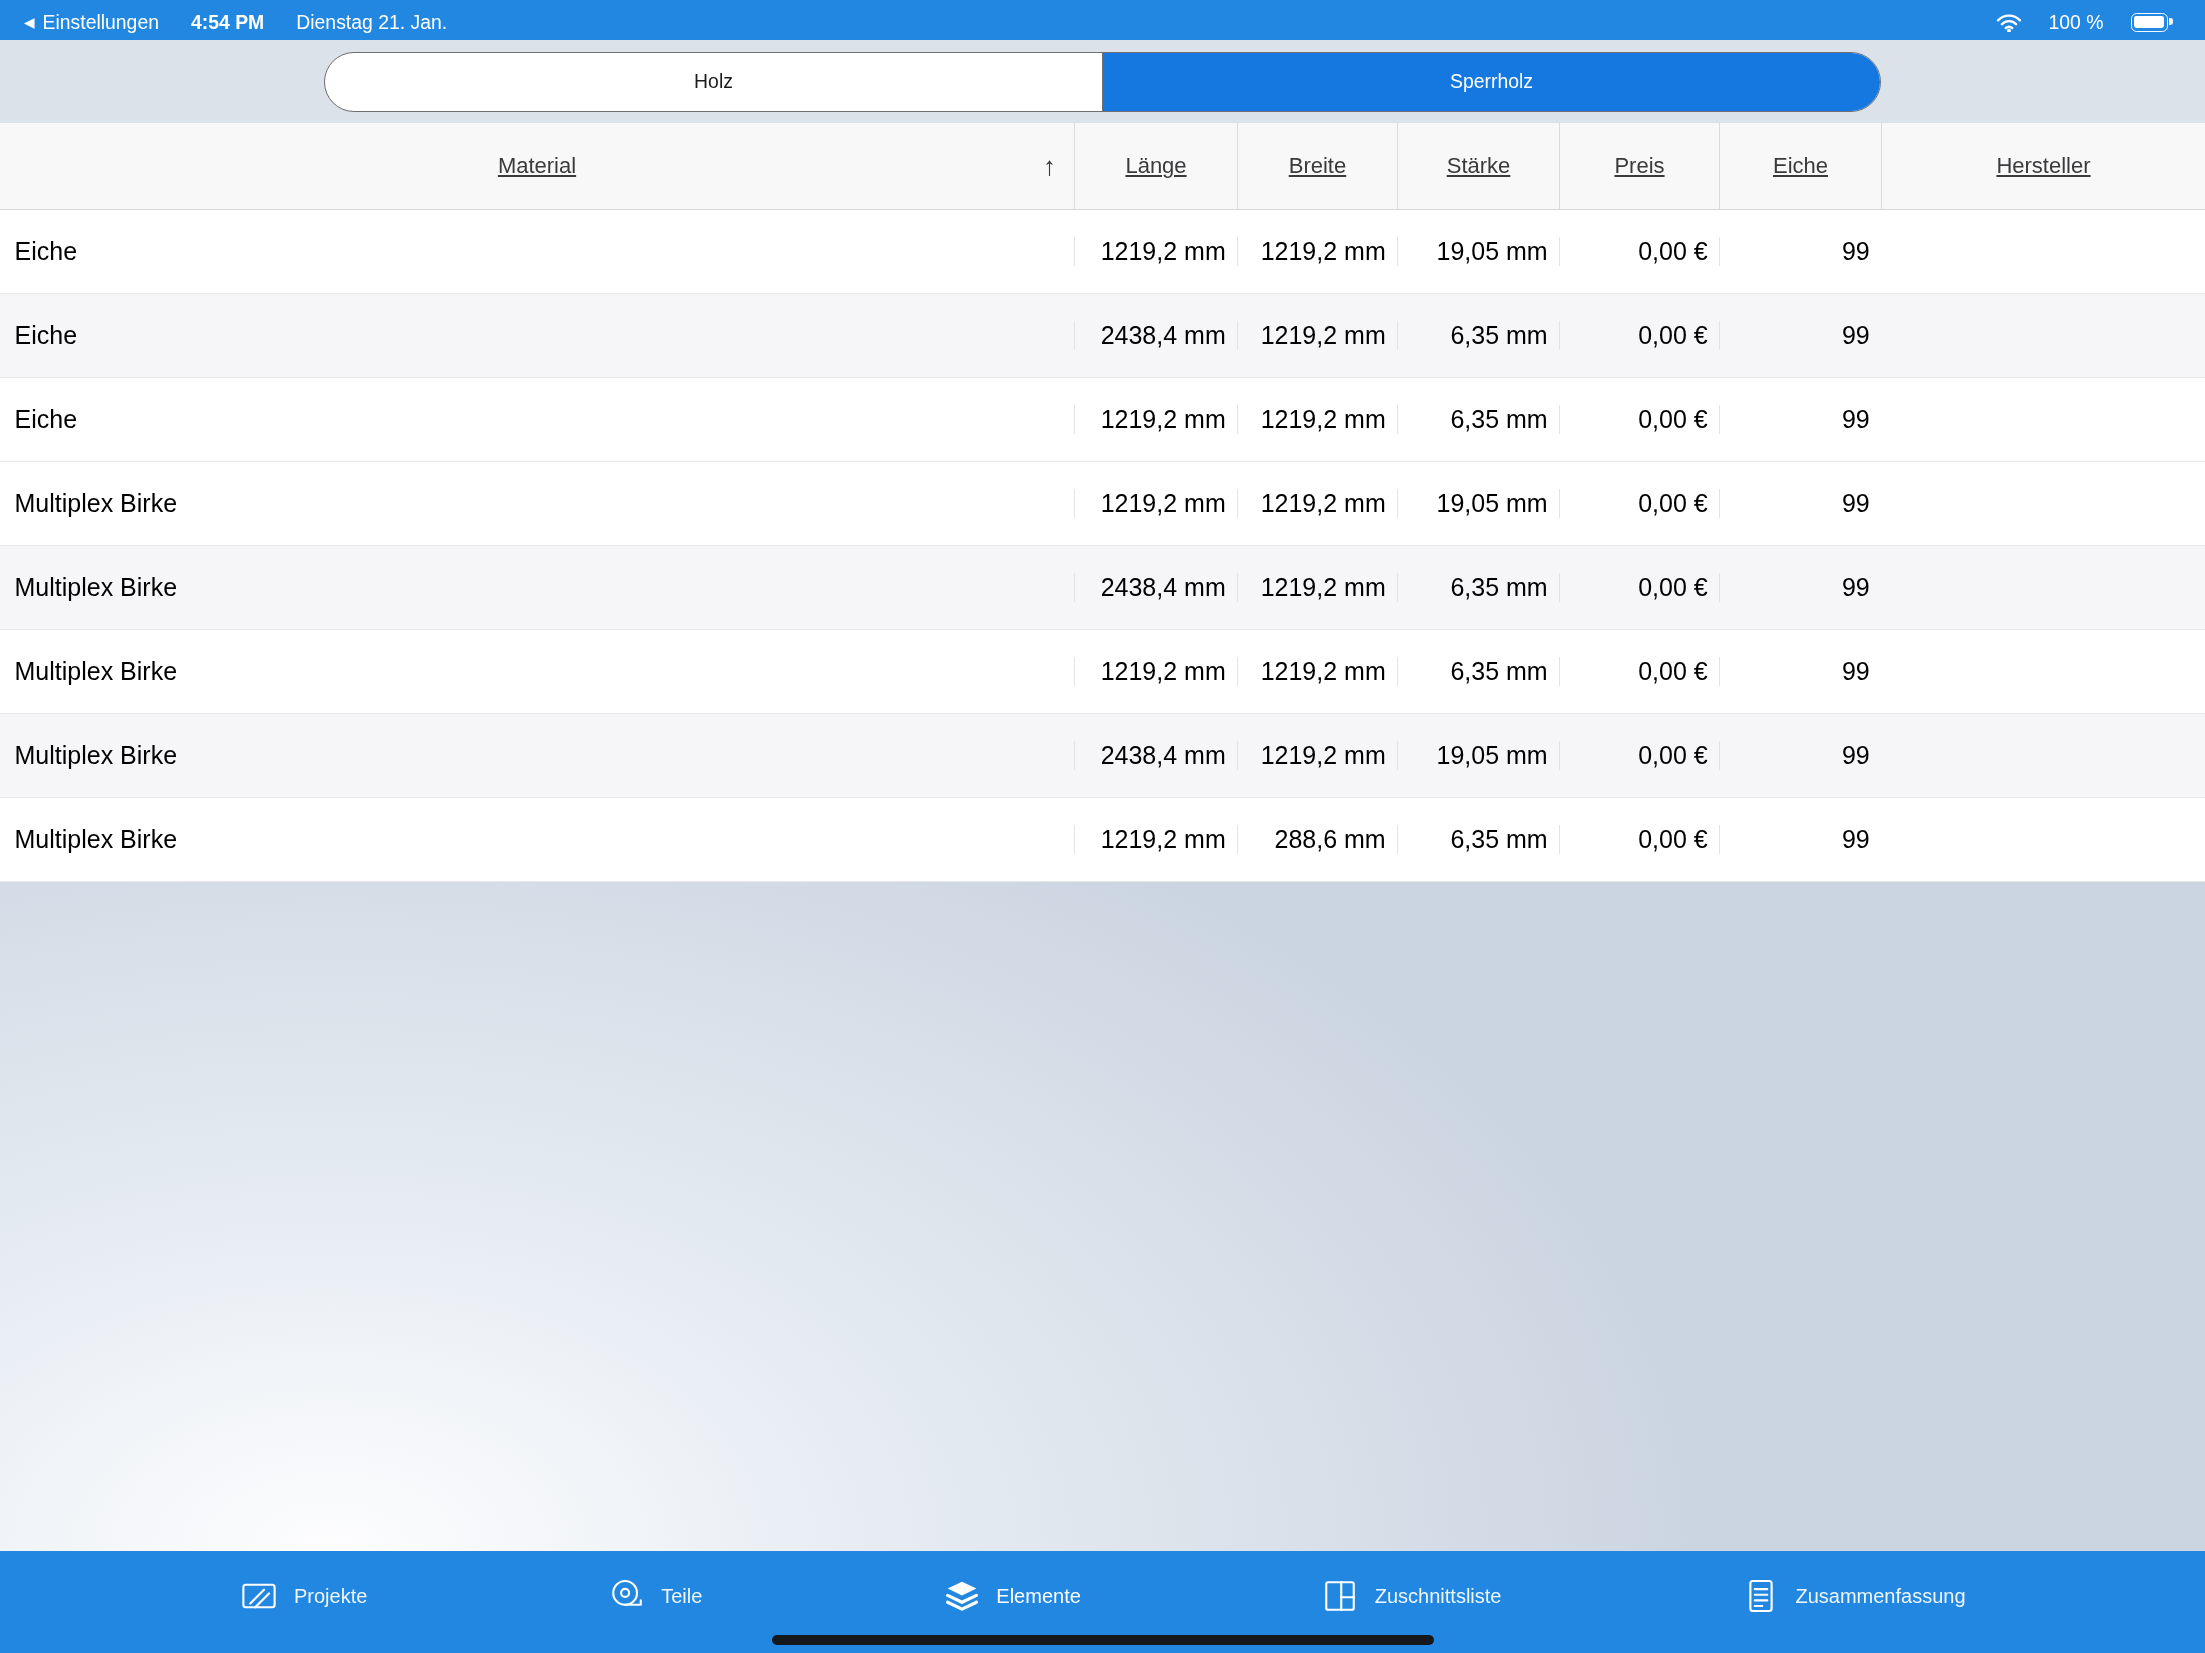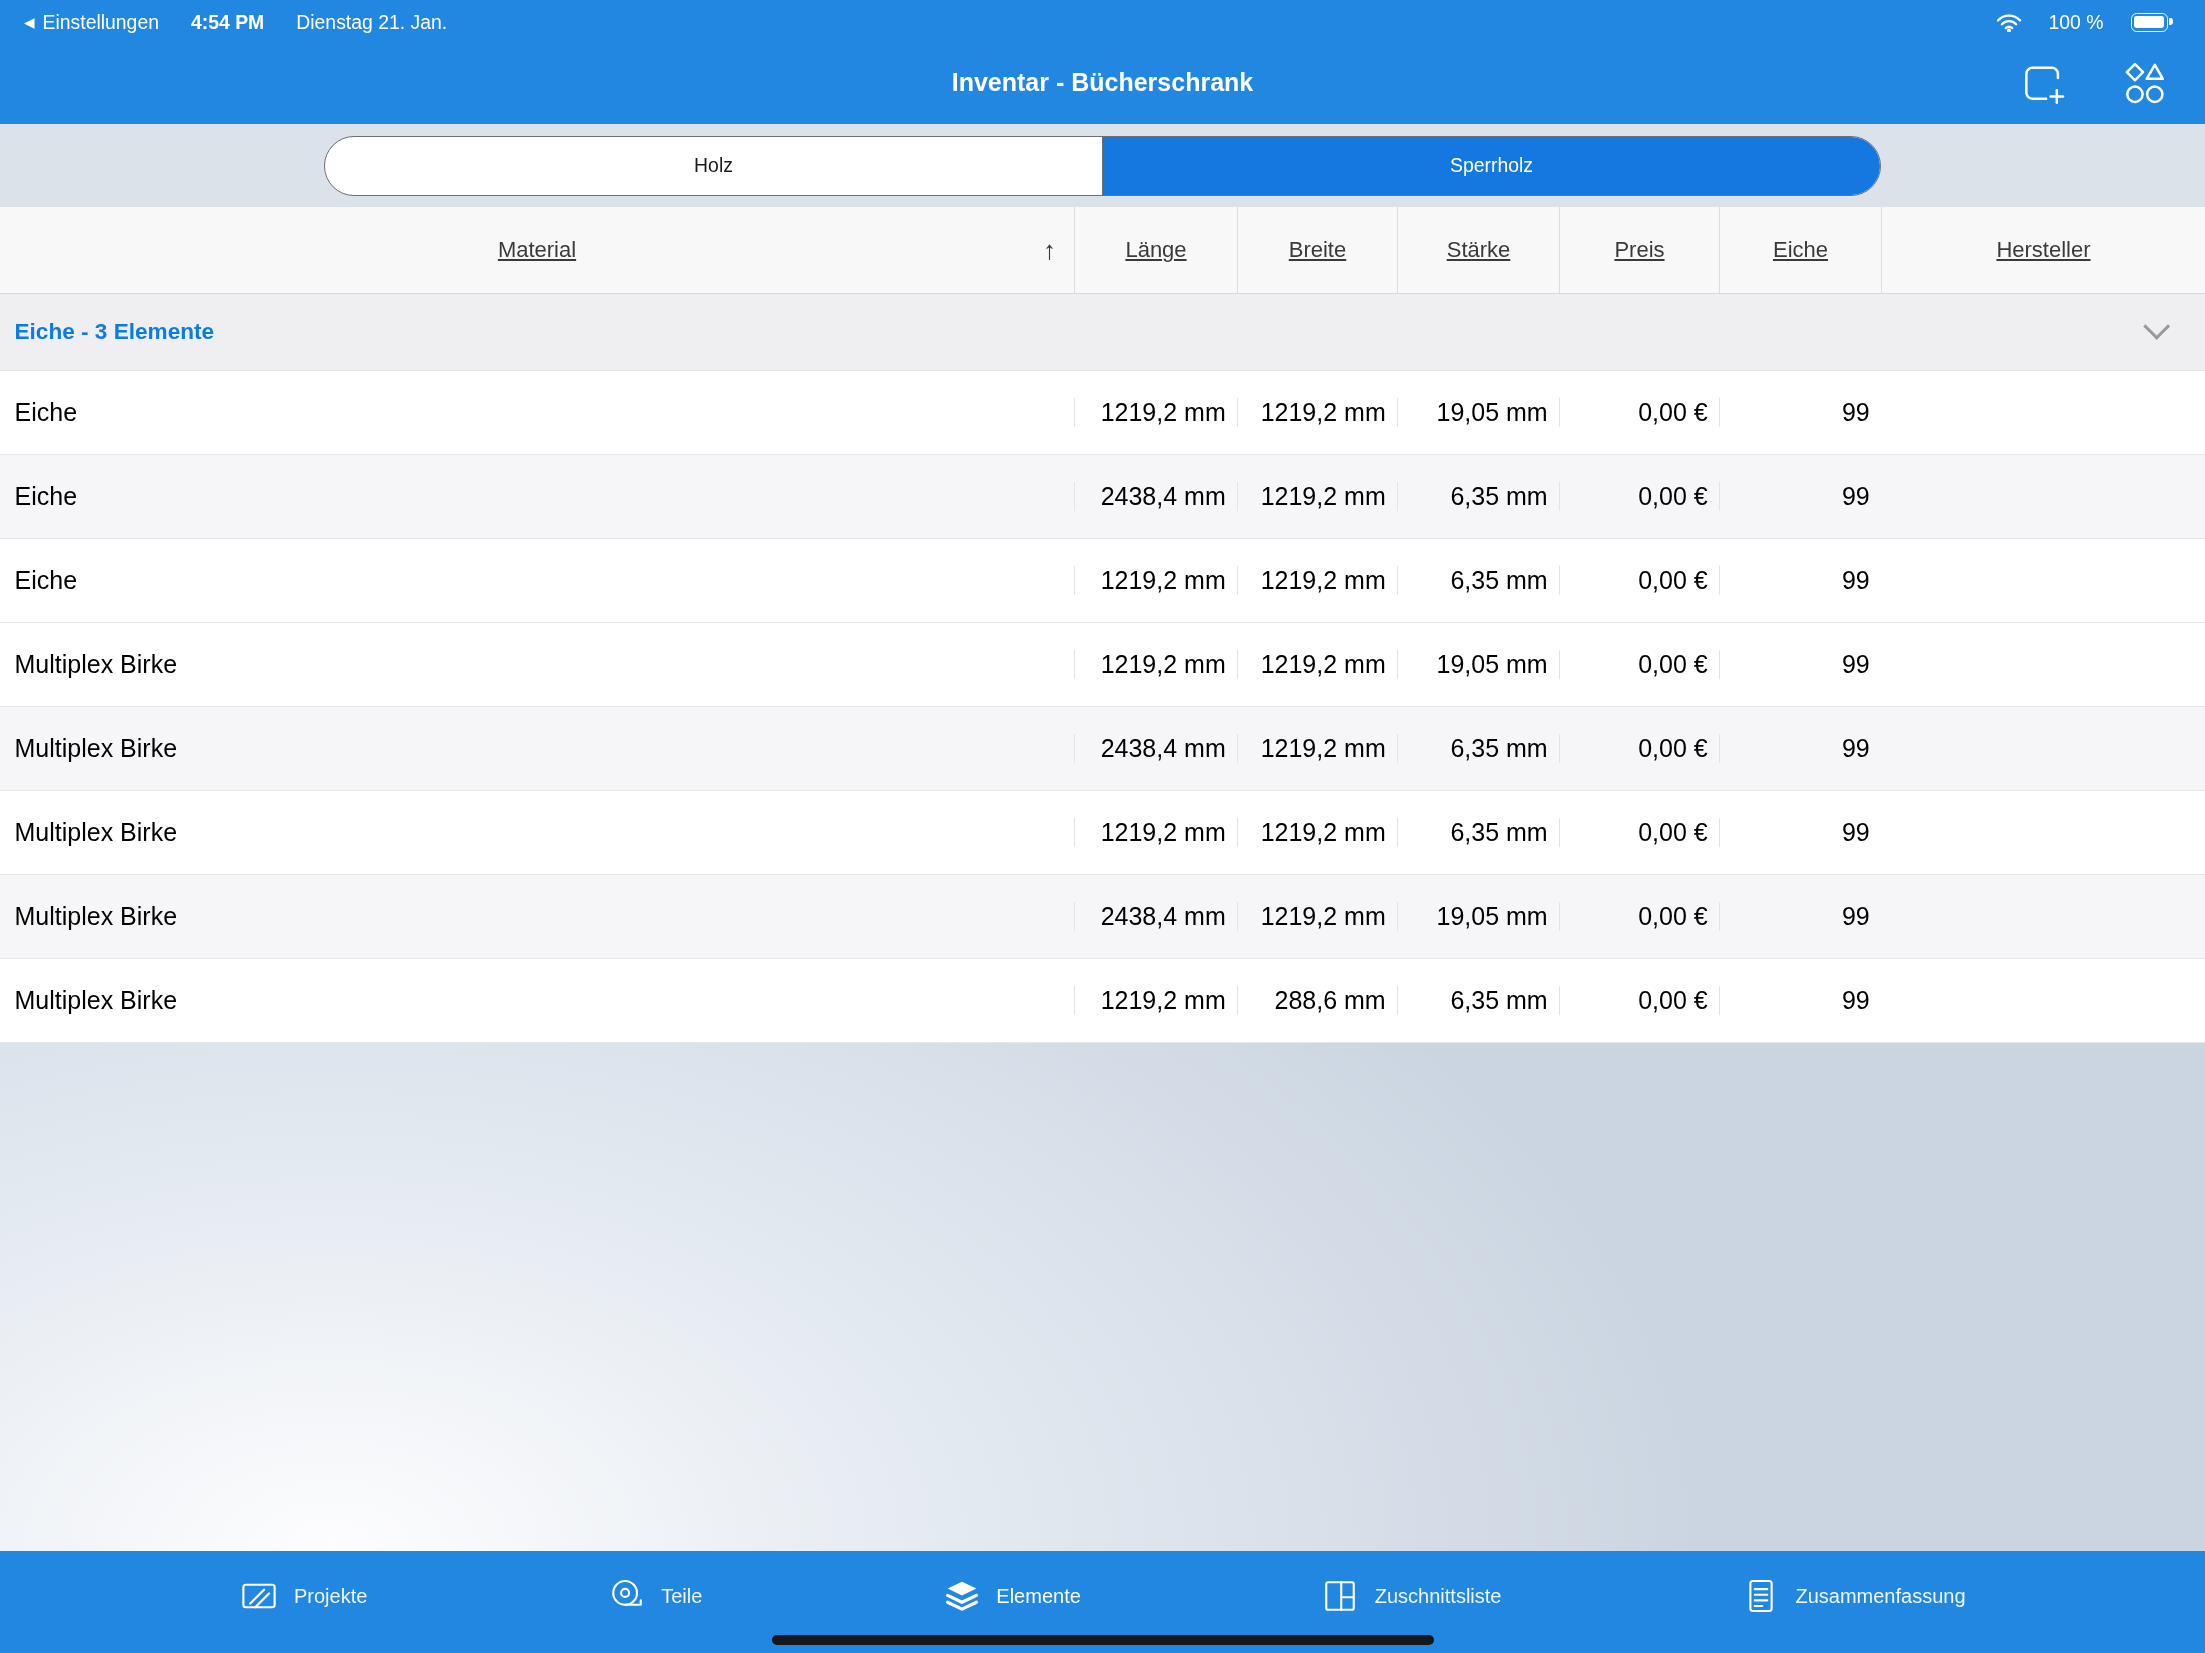--- a/index.html
+++ b/index.html
@@ -88,44 +88,20 @@
             <path d="M1.8 6.8 a14 14 0 0 1 20.4 0"></path>
             <path d="M5.4 10.4 a9 9 0 0 1 13.2 0"></path>
             <path d="M9 14 a4.2 4.2 0 0 1 6 0"></path>
             <circle cx="12" cy="16.2" r="1.8" fill="#fff" stroke="none"></circle>
           </svg>
         </span>
         <span>100 %</span>
         <span class="battery"></span>
       </div>
     </div>
-    <div class="nav-row">
-      <div class="nav-title">Inventar - Bücherschrank</div>
-      <div class="nav-actions">
-        <div class="icon-btn">
-          <span>
-            <svg viewBox="0 0 32 32" stroke="#fff" stroke-width="1.7" fill="none" stroke-linecap="round" stroke-linejoin="round">
-              <path d="M26.5 13 V10 a4 4 0 0 0 -4 -4 H9 a4 4 0 0 0 -4 4 v13 a4 4 0 0 0 4 4 h9.5"></path>
-              <line x1="21.5" y1="25.5" x2="30" y2="25.5"></line>
-              <line x1="25.75" y1="21.25" x2="25.75" y2="29.75"></line>
-            </svg>
-          </span>
-        </div>
-        <div class="icon-btn">
-          <span>
-            <svg viewBox="0 0 32 32" stroke="#fff" stroke-width="1.7" fill="none" stroke-linecap="round" stroke-linejoin="round">
-              <path d="M9.5 3.5 L15 9 L9.5 14.5 L4 9 Z"></path>
-              <path d="M23 4 L28.5 13.5 L17.5 13.5 Z"></path>
-              <circle cx="9.5" cy="24" r="5.2"></circle>
-              <circle cx="23" cy="24" r="5.2"></circle>
-            </svg>
-          </span>
-        </div>
-      </div>
-    </div>
   </div>
 
   <div class="segment-area">
     <div class="segmented">
       <div class="seg">Holz</div>
       <div class="seg selected">Sperrholz</div>
     </div>
   </div>
 
   <div class="table-header">
@@ -147,24 +123,20 @@
       </div>
     <div class="hcell c5">
         <span>Eiche</span>
       </div>
     <div class="hcell c6">
         <span>Hersteller</span>
       </div>
   </div>
 
   <div class="table-body">
-      <div class="section-header">
-        <span class="section-title">Eiche - 3 Elemente</span>
-        <span class="chevron"></span>
-      </div>
       <div class="trow">
         <div class="cell left c0">Eiche</div>
         <div class="cell num c1">1219,2 mm</div>
         <div class="cell num c2">1219,2 mm</div>
         <div class="cell num c3">19,05 mm</div>
         <div class="cell num c4">0,00 €</div>
         <div class="cell num c5">99</div>
         <div class="cell c6"></div>
       </div>
       <div class="trow alt">

